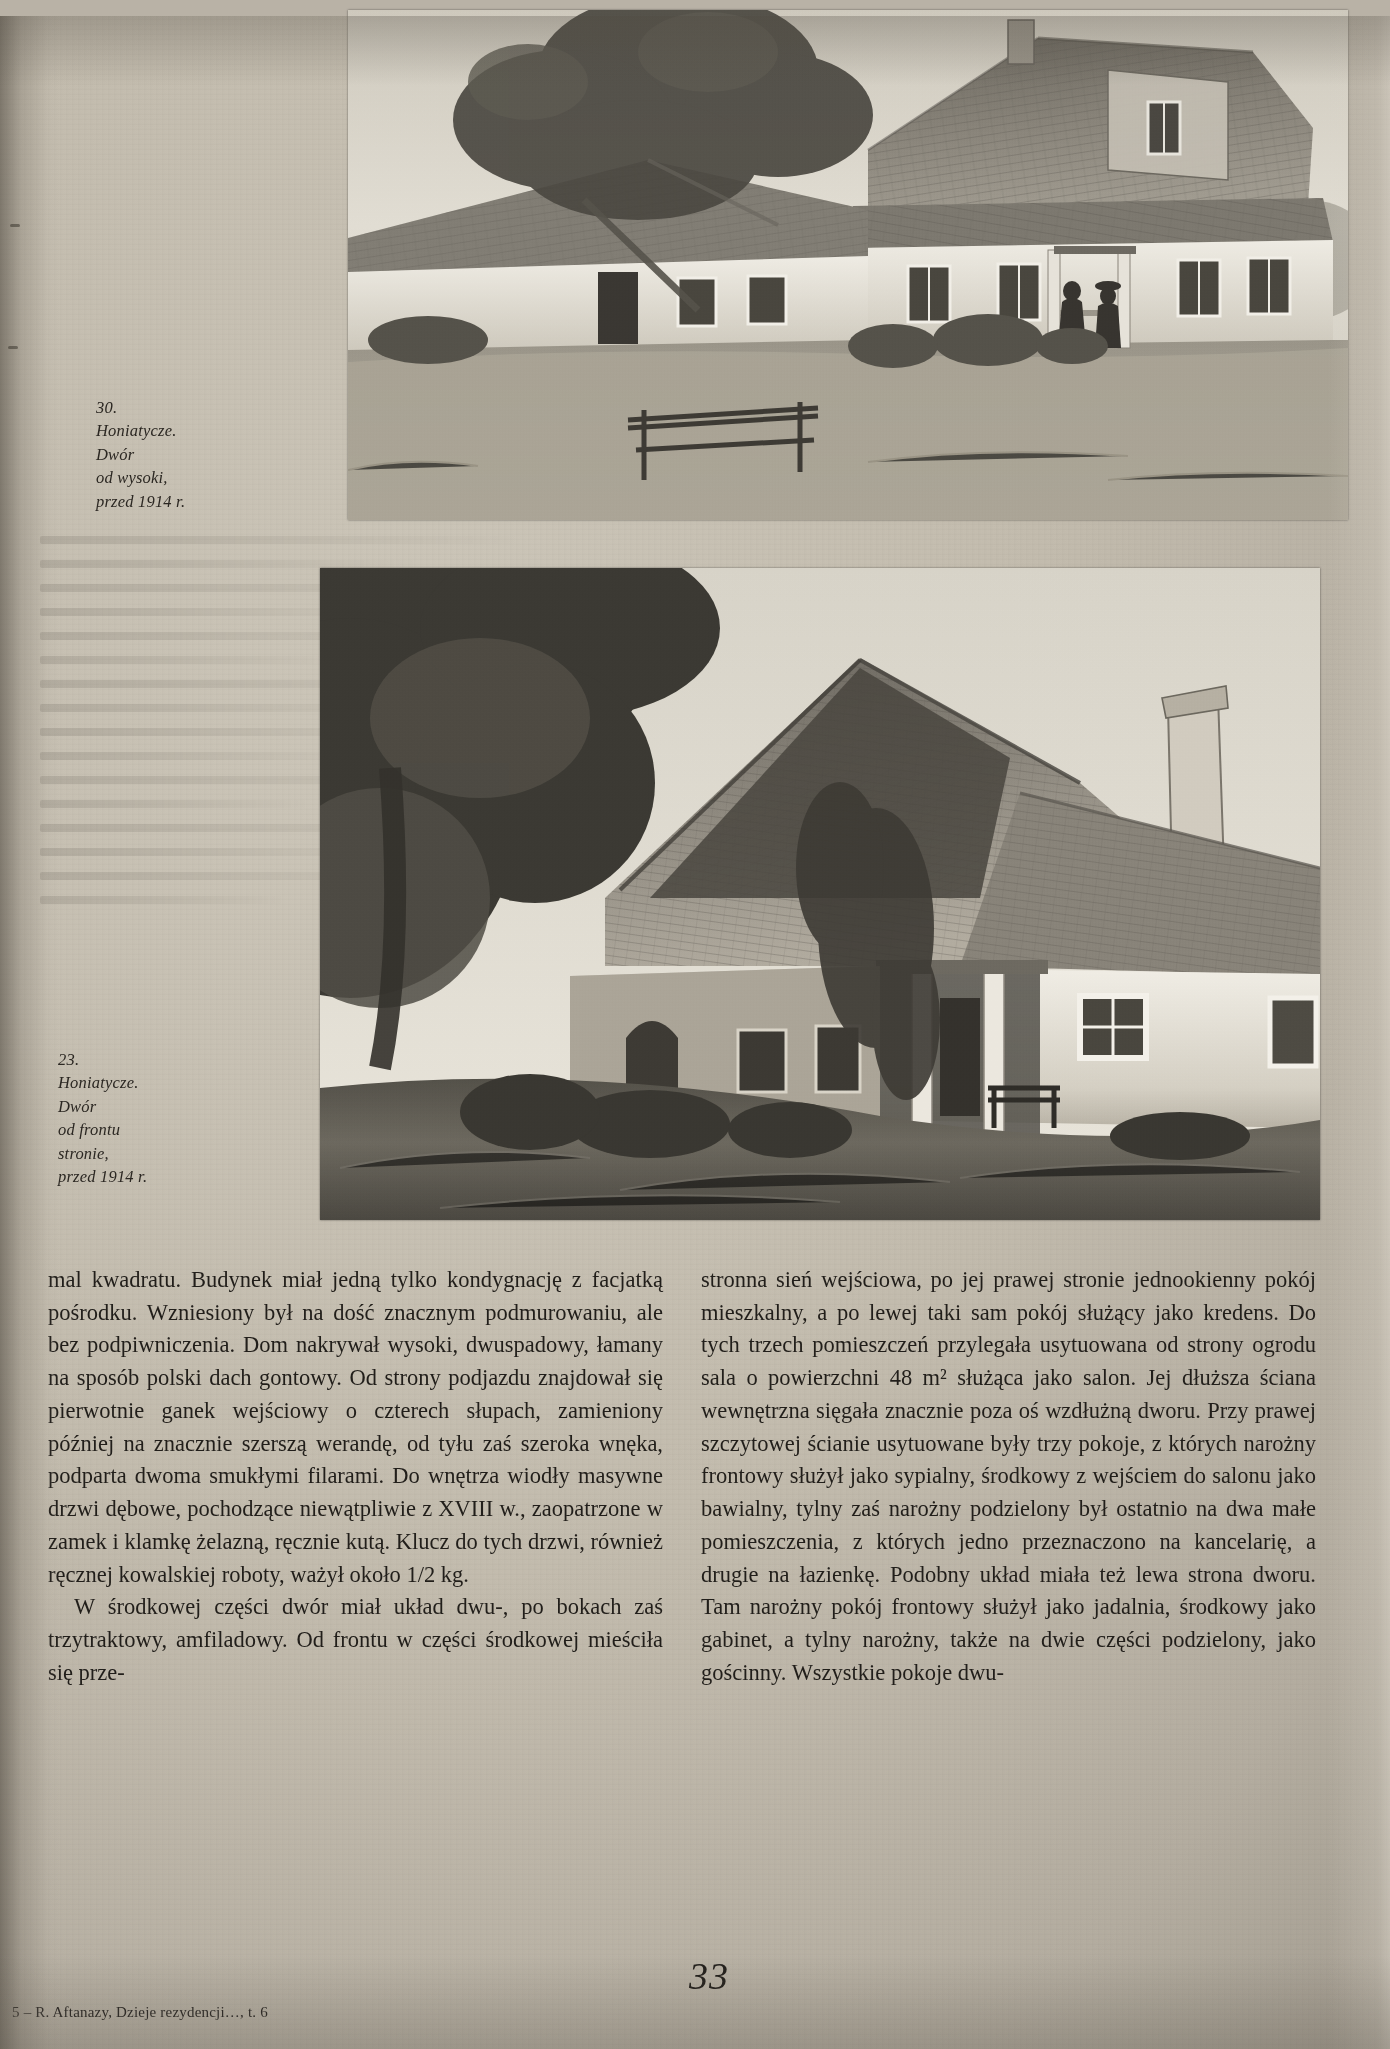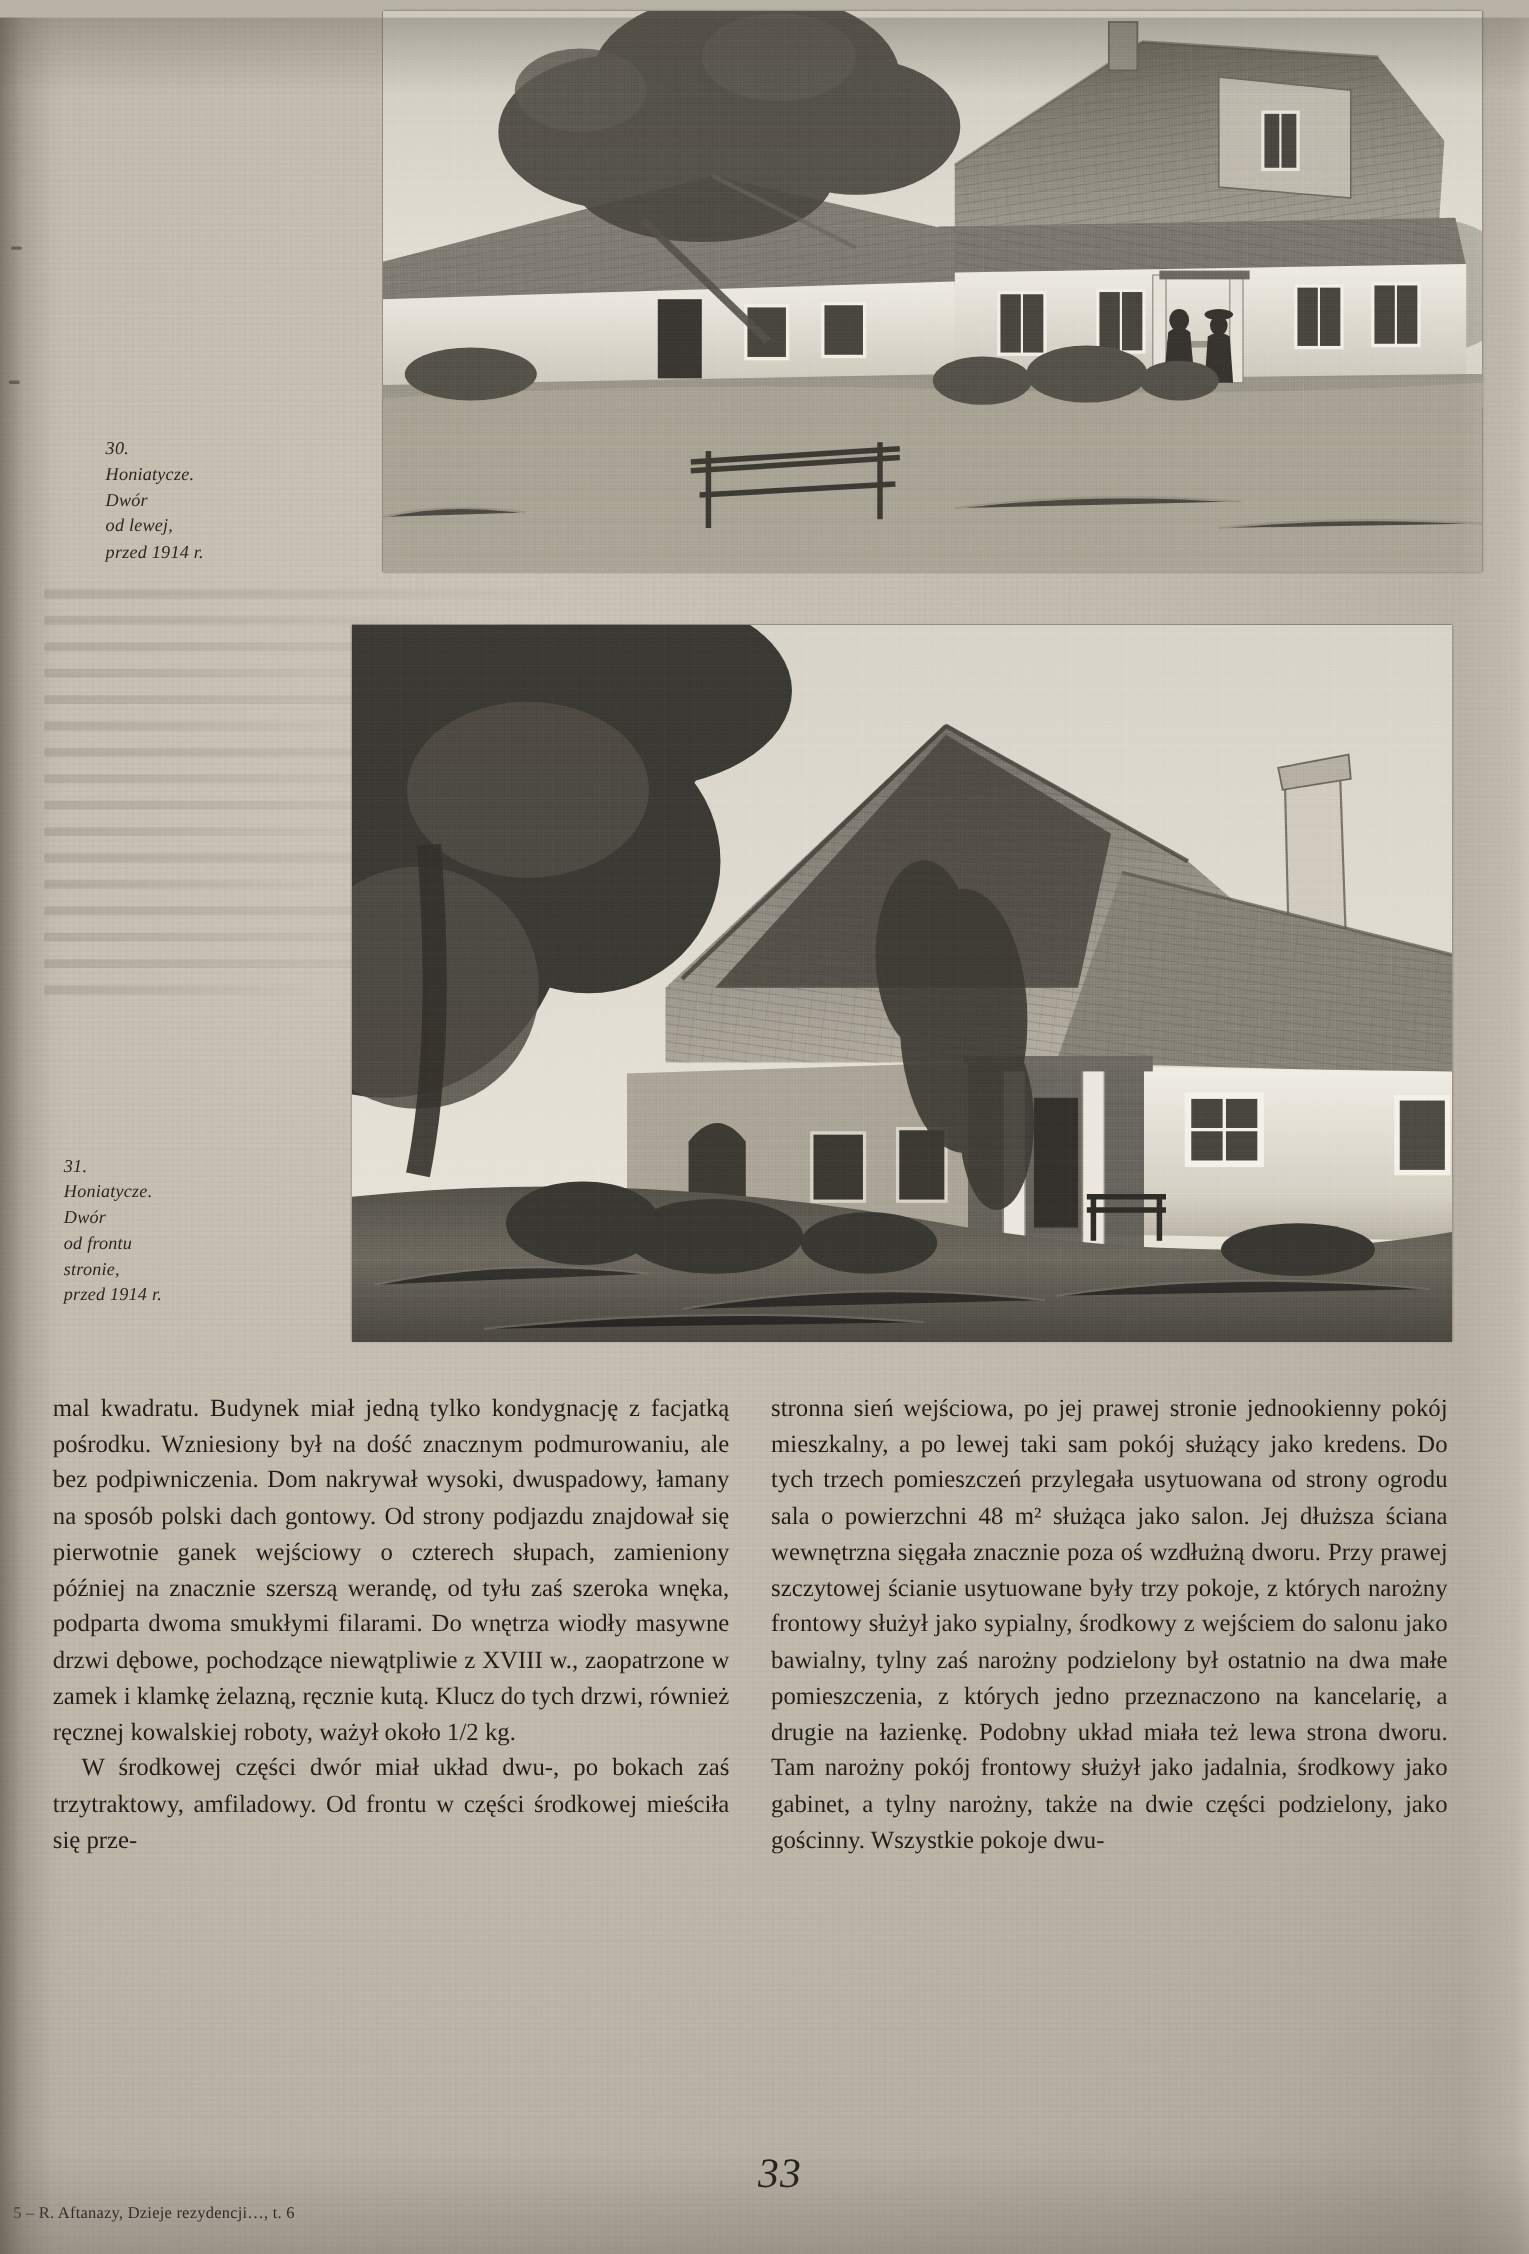--- a/index.html
+++ b/index.html
@@ -335,21 +335,21 @@
 
       <rect x="0" y="0" width="1000" height="510" fill="url(#sky30)" opacity="0"></rect>
     </svg>
     <div class="grainy"></div>
   </div>
 
   <div class="caption" style="left:96px; top:380px; width:230px;">
     <div class="num">30.</div>
     <div>Honiatycze.</div>
     <div>Dwór</div>
-    <div>od lewej,</div>
+    <div>od wysoki,</div>
     <div>przed 1914 r.</div>
   </div>
 
   <div class="photo" style="left:320px; top:552px; width:1000px; height:652px;">
     <svg width="1000" height="652" viewBox="0 0 1000 652" preserveAspectRatio="none">
       <defs>
         <linearGradient id="sky31" x1="0" y1="0" x2="0" y2="1">
           <stop offset="0%" stop-color="#d8d4c9"></stop>
           <stop offset="100%" stop-color="#eae6dc"></stop>
         </linearGradient>
@@ -466,21 +466,21 @@
         <ellipse cx="210" cy="544" rx="70" ry="38"></ellipse>
         <ellipse cx="860" cy="568" rx="70" ry="24"></ellipse>
       </g>
 
       <path d="M70 200 q 14 180 -10 300" stroke="#34322c" stroke-width="22" fill="none" opacity="0.9"></path>
     </svg>
     <div class="grainy"></div>
   </div>
 
   <div class="caption" style="left:58px; top:1032px; width:240px;">
-    <div class="num">31.</div>
+    <div class="num">23.</div>
     <div>Honiatycze.</div>
     <div>Dwór</div>
     <div>od frontu</div>
     <div>stronie,</div>
     <div>przed 1914 r.</div>
   </div>
 
   <div id="body-text">
     <div class="col">
       <p>mal kwadratu. Budynek miał jedną tylko kondygnację z facjatką pośrodku. Wzniesiony był na dość znacznym podmurowaniu, ale bez podpiwniczenia. Dom nakrywał wysoki, dwuspadowy, łamany na sposób polski dach gontowy. Od strony podjazdu znajdował się pierwotnie ganek wejściowy o czterech słupach, zamieniony później na znacznie szerszą werandę, od tyłu zaś szeroka wnęka, podparta dwoma smukłymi filarami. Do wnętrza wiodły masywne drzwi dębowe, pochodzące niewątpliwie z XVIII w., zaopatrzone w zamek i klamkę żelazną, ręcznie kutą. Klucz do tych drzwi, również ręcznej kowalskiej roboty, ważył około 1/2 kg.</p>

